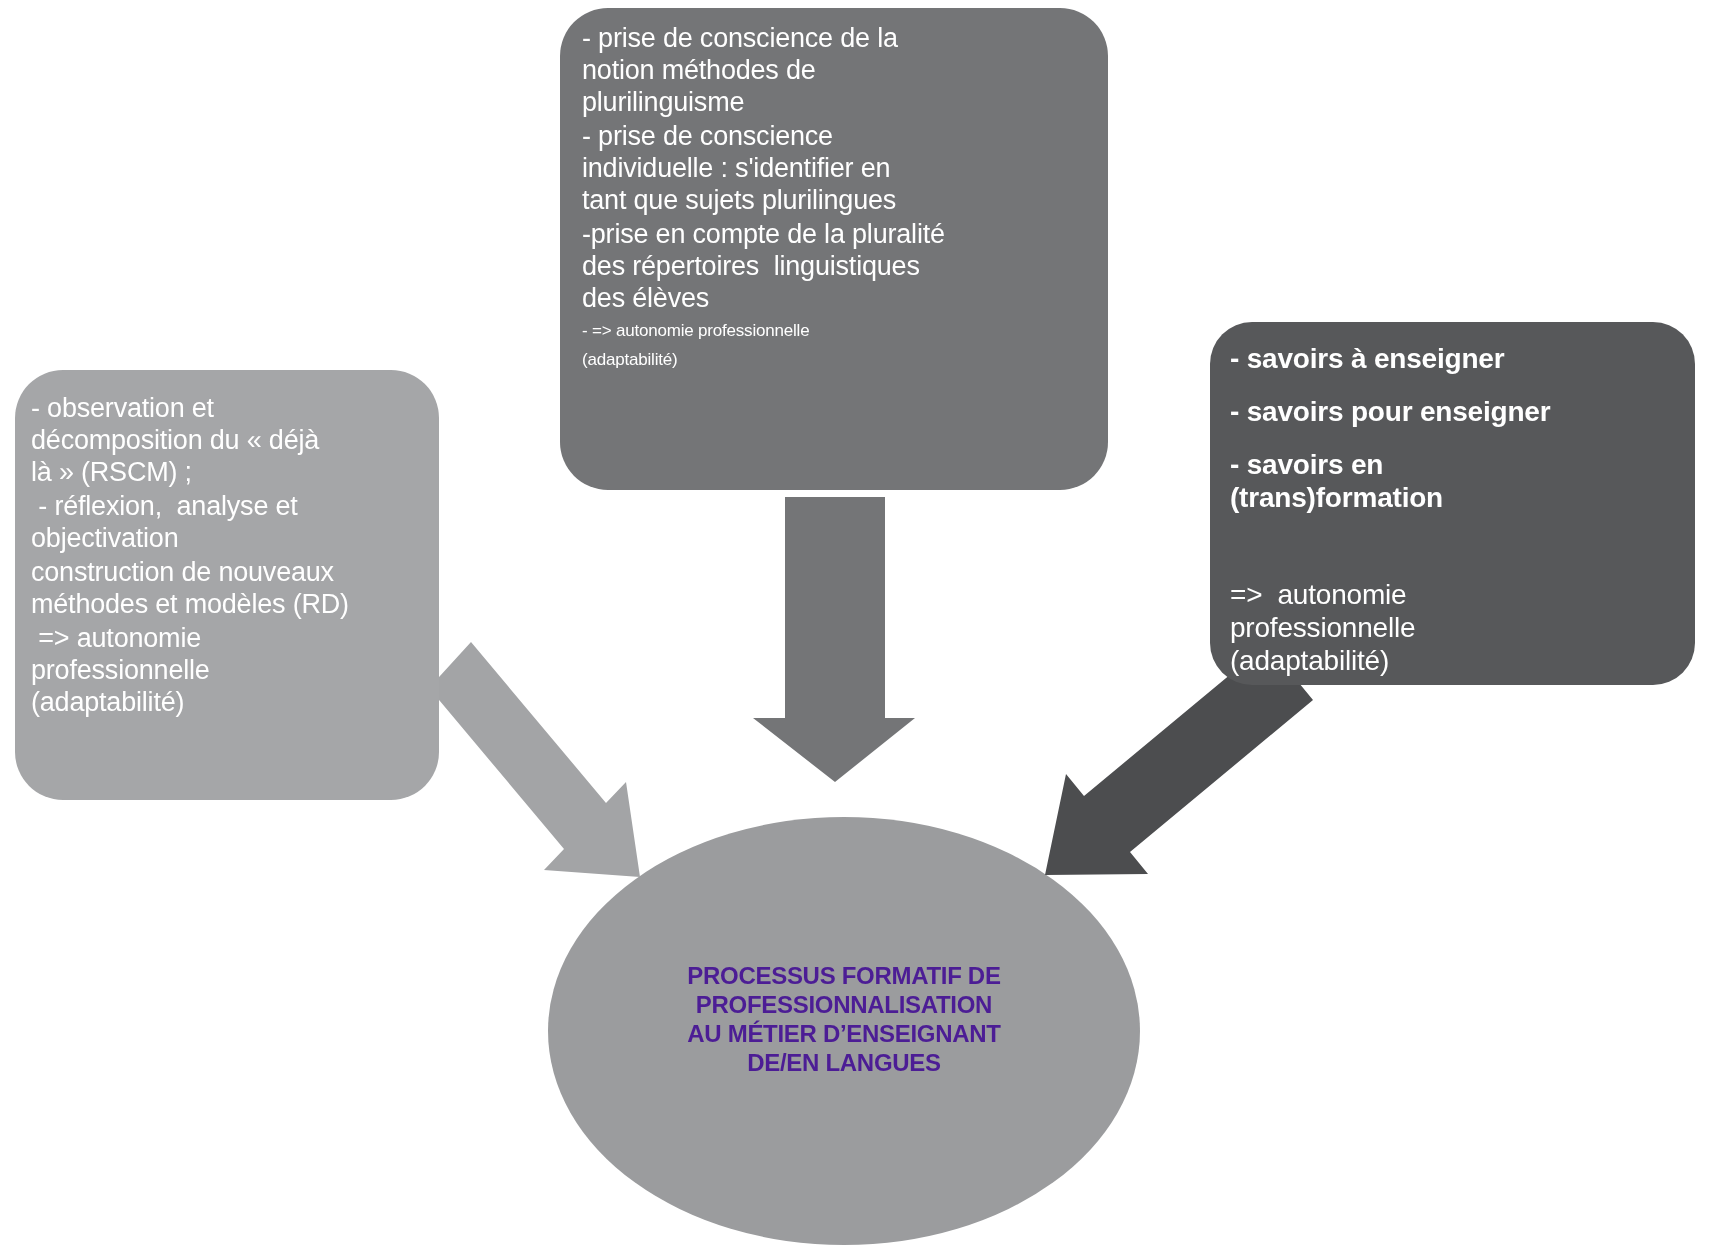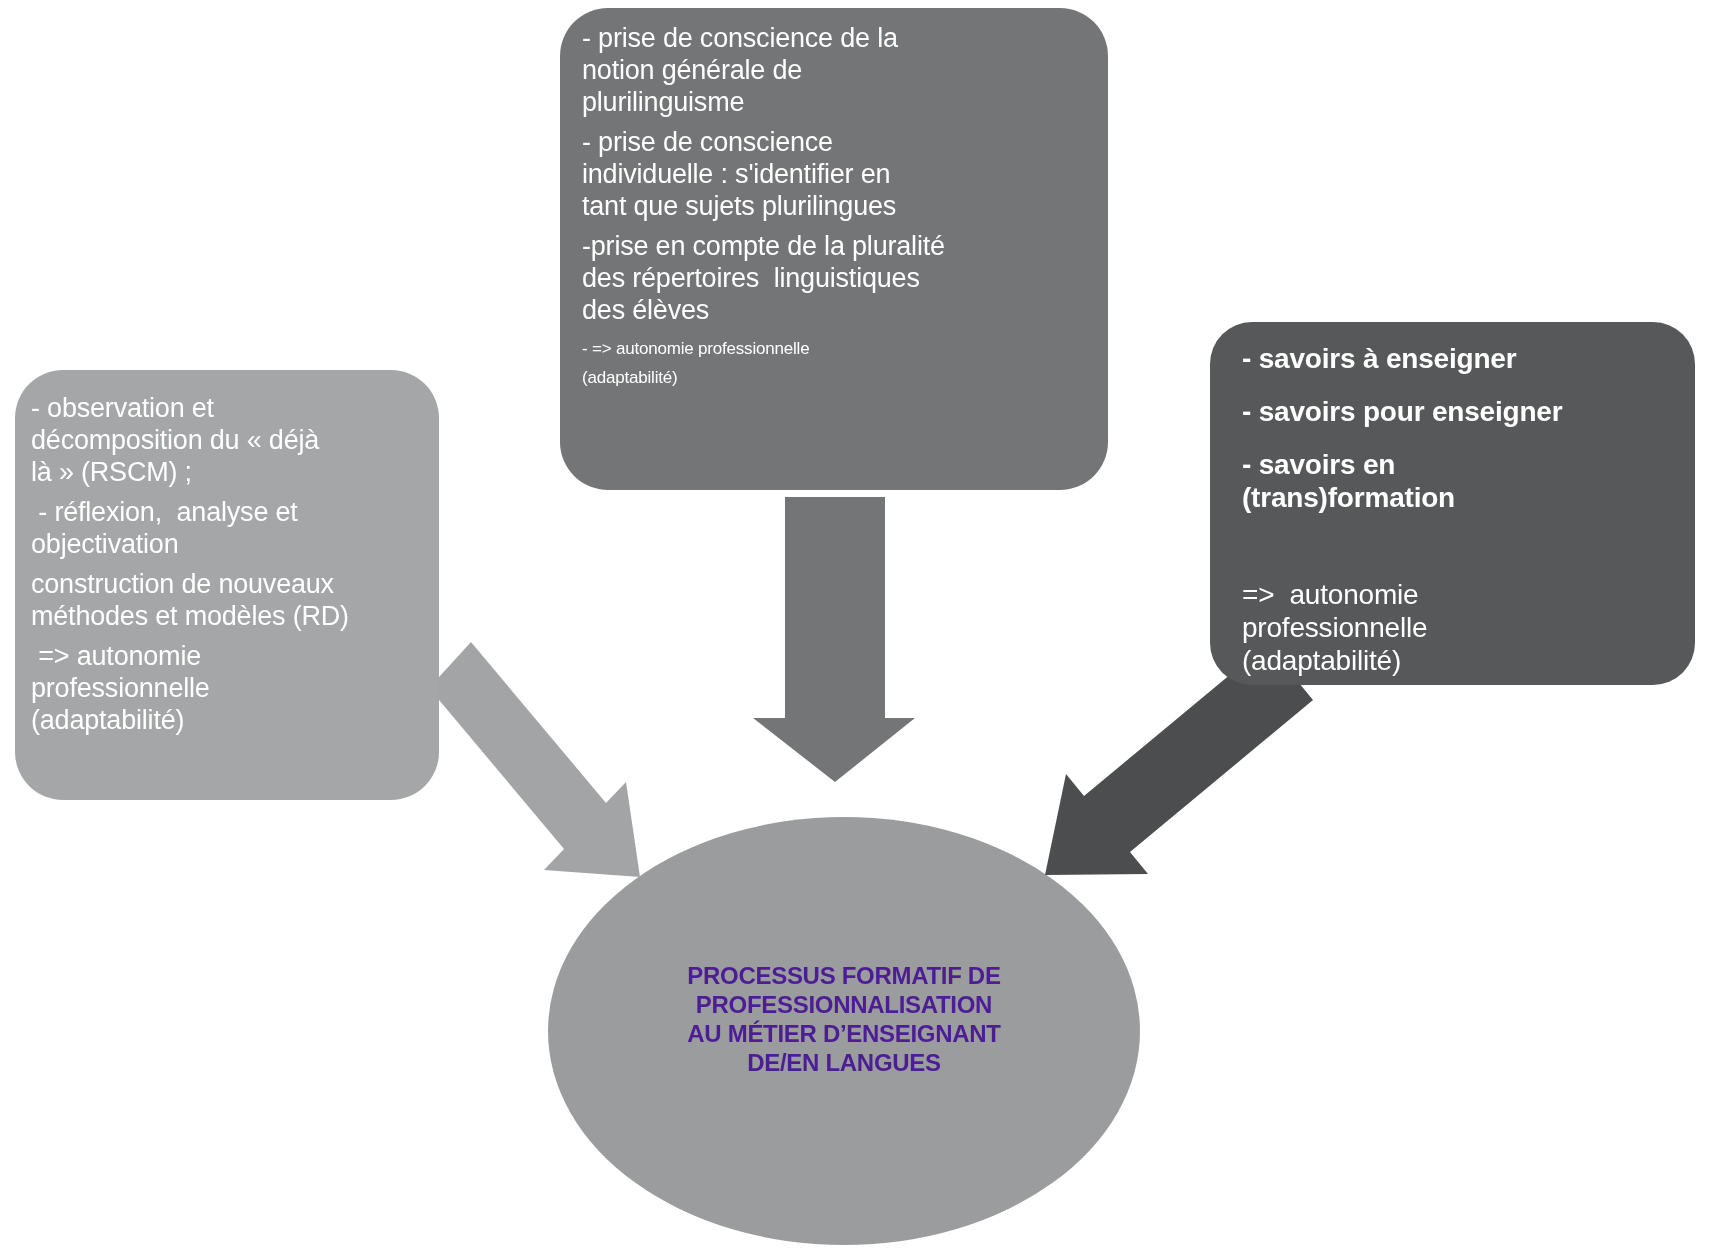--- a/index.html
+++ b/index.html
@@ -54,27 +54,27 @@
     background:#747577;
     border-radius:48px;
     padding:14px 20px 14px 22px;
     font-size:27px;line-height:32px;
     letter-spacing:-0.2px;
   }
   .box-right{
     left:1210px;top:322px;width:485px;height:363px;
     background:#57585a;
     border-radius:42px;
-    padding:20px 18px 16px 32px;
+    padding:20px 18px 16px 20px;
     font-size:28px;line-height:33px;
     font-weight:bold;
     letter-spacing:-0.2px;
   }
   .box-left .para + .para,
-  .box-middle .para + .para{margin-top:8px;}
+  .box-middle .para + .para{margin-top:2px;}
   .box-right .para + .para{margin-top:20px;}
   .box-right .para.gap-large{margin-top:64px;font-weight:normal;}
   .box-middle .para.small{font-size:17px;line-height:29px;}
 </style>
 </head>
 <body>
 
 <div class="canvas">
 
   <div class="ellipse">
@@ -109,21 +109,21 @@
     <div class="para">
       <div class="line"> =&gt; autonomie</div>
       <div class="line">professionnelle</div>
       <div class="line">(adaptabilité)</div>
     </div>
   </div>
 
   <div class="box box-middle">
     <div class="para">
       <div class="line">- prise de conscience de la</div>
-      <div class="line">notion générale de</div>
+      <div class="line">notion méthodes de</div>
       <div class="line">plurilinguisme</div>
     </div>
     <div class="para">
       <div class="line">- prise de conscience</div>
       <div class="line">individuelle : s'identifier en</div>
       <div class="line">tant que sujets plurilingues</div>
     </div>
     <div class="para">
       <div class="line">-prise en compte de la pluralité</div>
       <div class="line">des répertoires  linguistiques</div>

